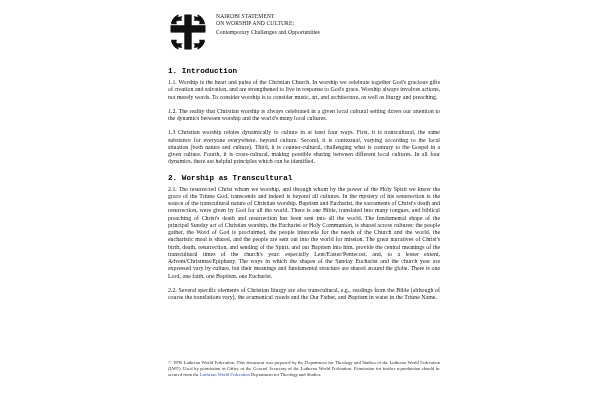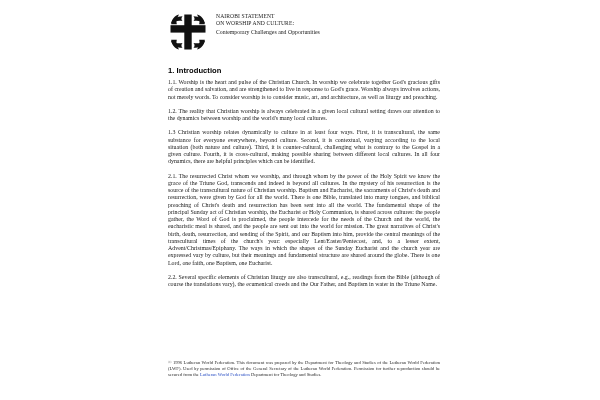--- a/index.html
+++ b/index.html
@@ -55,21 +55,21 @@
   .ms-line3 {
     font-family: "Liberation Serif", serif;
     font-size: 5.8px;
     line-height: 8px;
     color: #1a1a1a;
     white-space: nowrap;
   }
 
   
   h2.section-heading {
-    font-family: Liberation Sans, sans-serif;
+    font-family: Liberation Mono, monospace;
     font-size: 7.6px;
     font-weight: bold;
     line-height: 10px;
     margin: 0 0 3px 0;
     color: #000000;
     letter-spacing: 0.05px;
   }
   .sec-2-heading {
     margin-top: 12px;
   }
@@ -139,20 +139,21 @@
         <div class="ms-line2">ON WORSHIP AND CULTURE:</div>
         <div class="ms-line3">Contemporary Challenges and Opportunities</div>
       </div>
     </div>
 
     <h2 class="section-heading">1. Introduction</h2>
     <p class="para">1.1. Worship is the heart and pulse of the Christian Church. In worship we celebrate together God's gracious gifts of creation and salvation, and are strengthened to live in response to God's grace. Worship always involves actions, not merely words. To consider worship is to consider music, art, and architecture, as well as liturgy and preaching.</p>
     <p class="para">1.2. The reality that Christian worship is always celebrated in a given local cultural setting draws our attention to the dynamics between worship and the world's many local cultures.</p>
     <p class="para">1.3 Christian worship relates dynamically to culture in at least four ways. First, it is transcultural, the same substance for everyone everywhere, beyond culture. Second, it is contextual, varying according to the local situation (both nature and culture). Third, it is counter-cultural, challenging what is contrary to the Gospel in a given culture. Fourth, it is cross-cultural, making possible sharing between different local cultures. In all four dynamics, there are helpful principles which can be identified.</p>
 
+    <h2 class="section-heading sec-2-heading">2. Worship as Transcultural</h2>
     <p class="para">2.1. The resurrected Christ whom we worship, and through whom by the power of the Holy Spirit we know the grace of the Triune God, transcends and indeed is beyond all cultures. In the mystery of his resurrection is the source of the transcultural nature of Christian worship. Baptism and Eucharist, the sacraments of Christ's death and resurrection, were given by God for all the world. There is one Bible, translated into many tongues, and biblical preaching of Christ's death and resurrection has been sent into all the world. The fundamental shape of the principal Sunday act of Christian worship, the Eucharist or Holy Communion, is shared across cultures: the people gather, the Word of God is proclaimed, the people intercede for the needs of the Church and the world, the eucharistic meal is shared, and the people are sent out into the world for mission. The great narratives of Christ's birth, death, resurrection, and sending of the Spirit, and our Baptism into him, provide the central meanings of the transcultural times of the church's year: especially Lent/Easter/Pentecost, and, to a lesser extent, Advent/Christmas/Epiphany. The ways in which the shapes of the Sunday Eucharist and the church year are expressed vary by culture, but their meanings and fundamental structure are shared around the globe. There is one Lord, one faith, one Baptism, one Eucharist.</p>
     <p class="para">2.2. Several specific elements of Christian liturgy are also transcultural, e.g., readings from the Bible (although of course the translations vary), the ecumenical creeds and the Our Father, and Baptism in water in the Triune Name.</p>
 
   </div>
 
   <div class="footer">
     <p><span>© 1996 Lutheran World Federation.  This document was prepared by the Department for Theology and Studies of the Lutheran World Federation (LWF).  Used by permission of Office of the General Secretary of the Lutheran World Federation.  Permission for further reproduction should be secured from the </span><a class="link" href="#">Lutheran World Federation</a><span> Department for Theology and Studies.</span></p>
   </div>
 
 </div>

